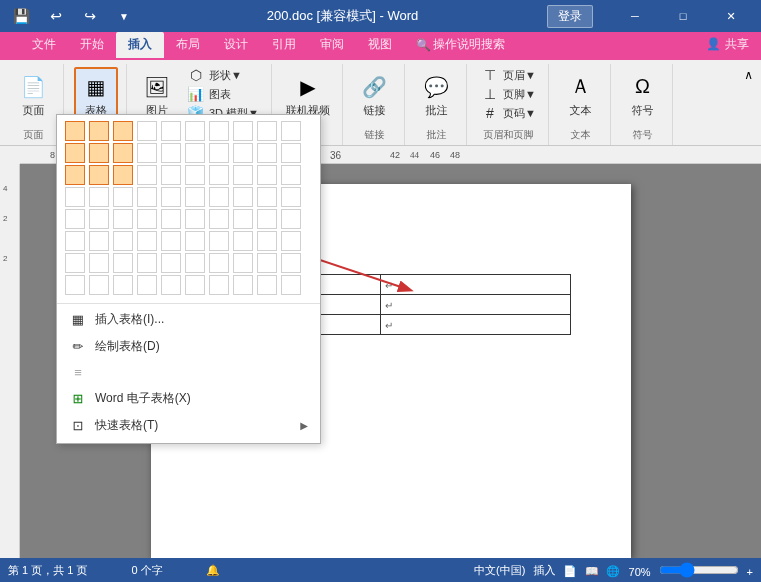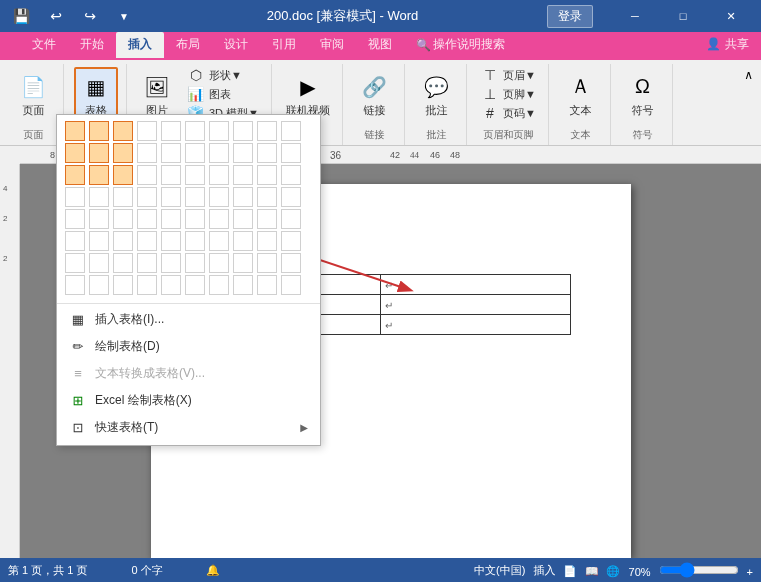--- a/index.html
+++ b/index.html
@@ -531,25 +531,24 @@
   <div class="dropdown-item">
     <span class="dropdown-item-icon">▦</span>
     <span>插入表格(I)...</span>
   </div>
   <div class="dropdown-item">
     <span class="dropdown-item-icon">✏</span>
     <span>绘制表格(D)</span>
   </div>
   <div class="dropdown-item disabled">
     <span class="dropdown-item-icon">≡</span>
-    <span>文本转换成表格(V)...</span>
   </div>
   <div class="dropdown-item">
     <span class="dropdown-item-icon" style="color:green;">⊞</span>
-    <span>Excel 绘制表格(X)</span>
+    <span>Word 电子表格(X)</span>
   </div>
   <div class="dropdown-item">
     <span class="dropdown-item-icon">⊡</span>
     <span>快速表格(T)</span>
     <span class="dropdown-item-arrow">▶</span>
   </div>
 </div>
 
 <svg style="position:absolute;top:220px;left:240px;width:200px;height:100px;pointer-events:none;z-index:50;">
   <defs>

